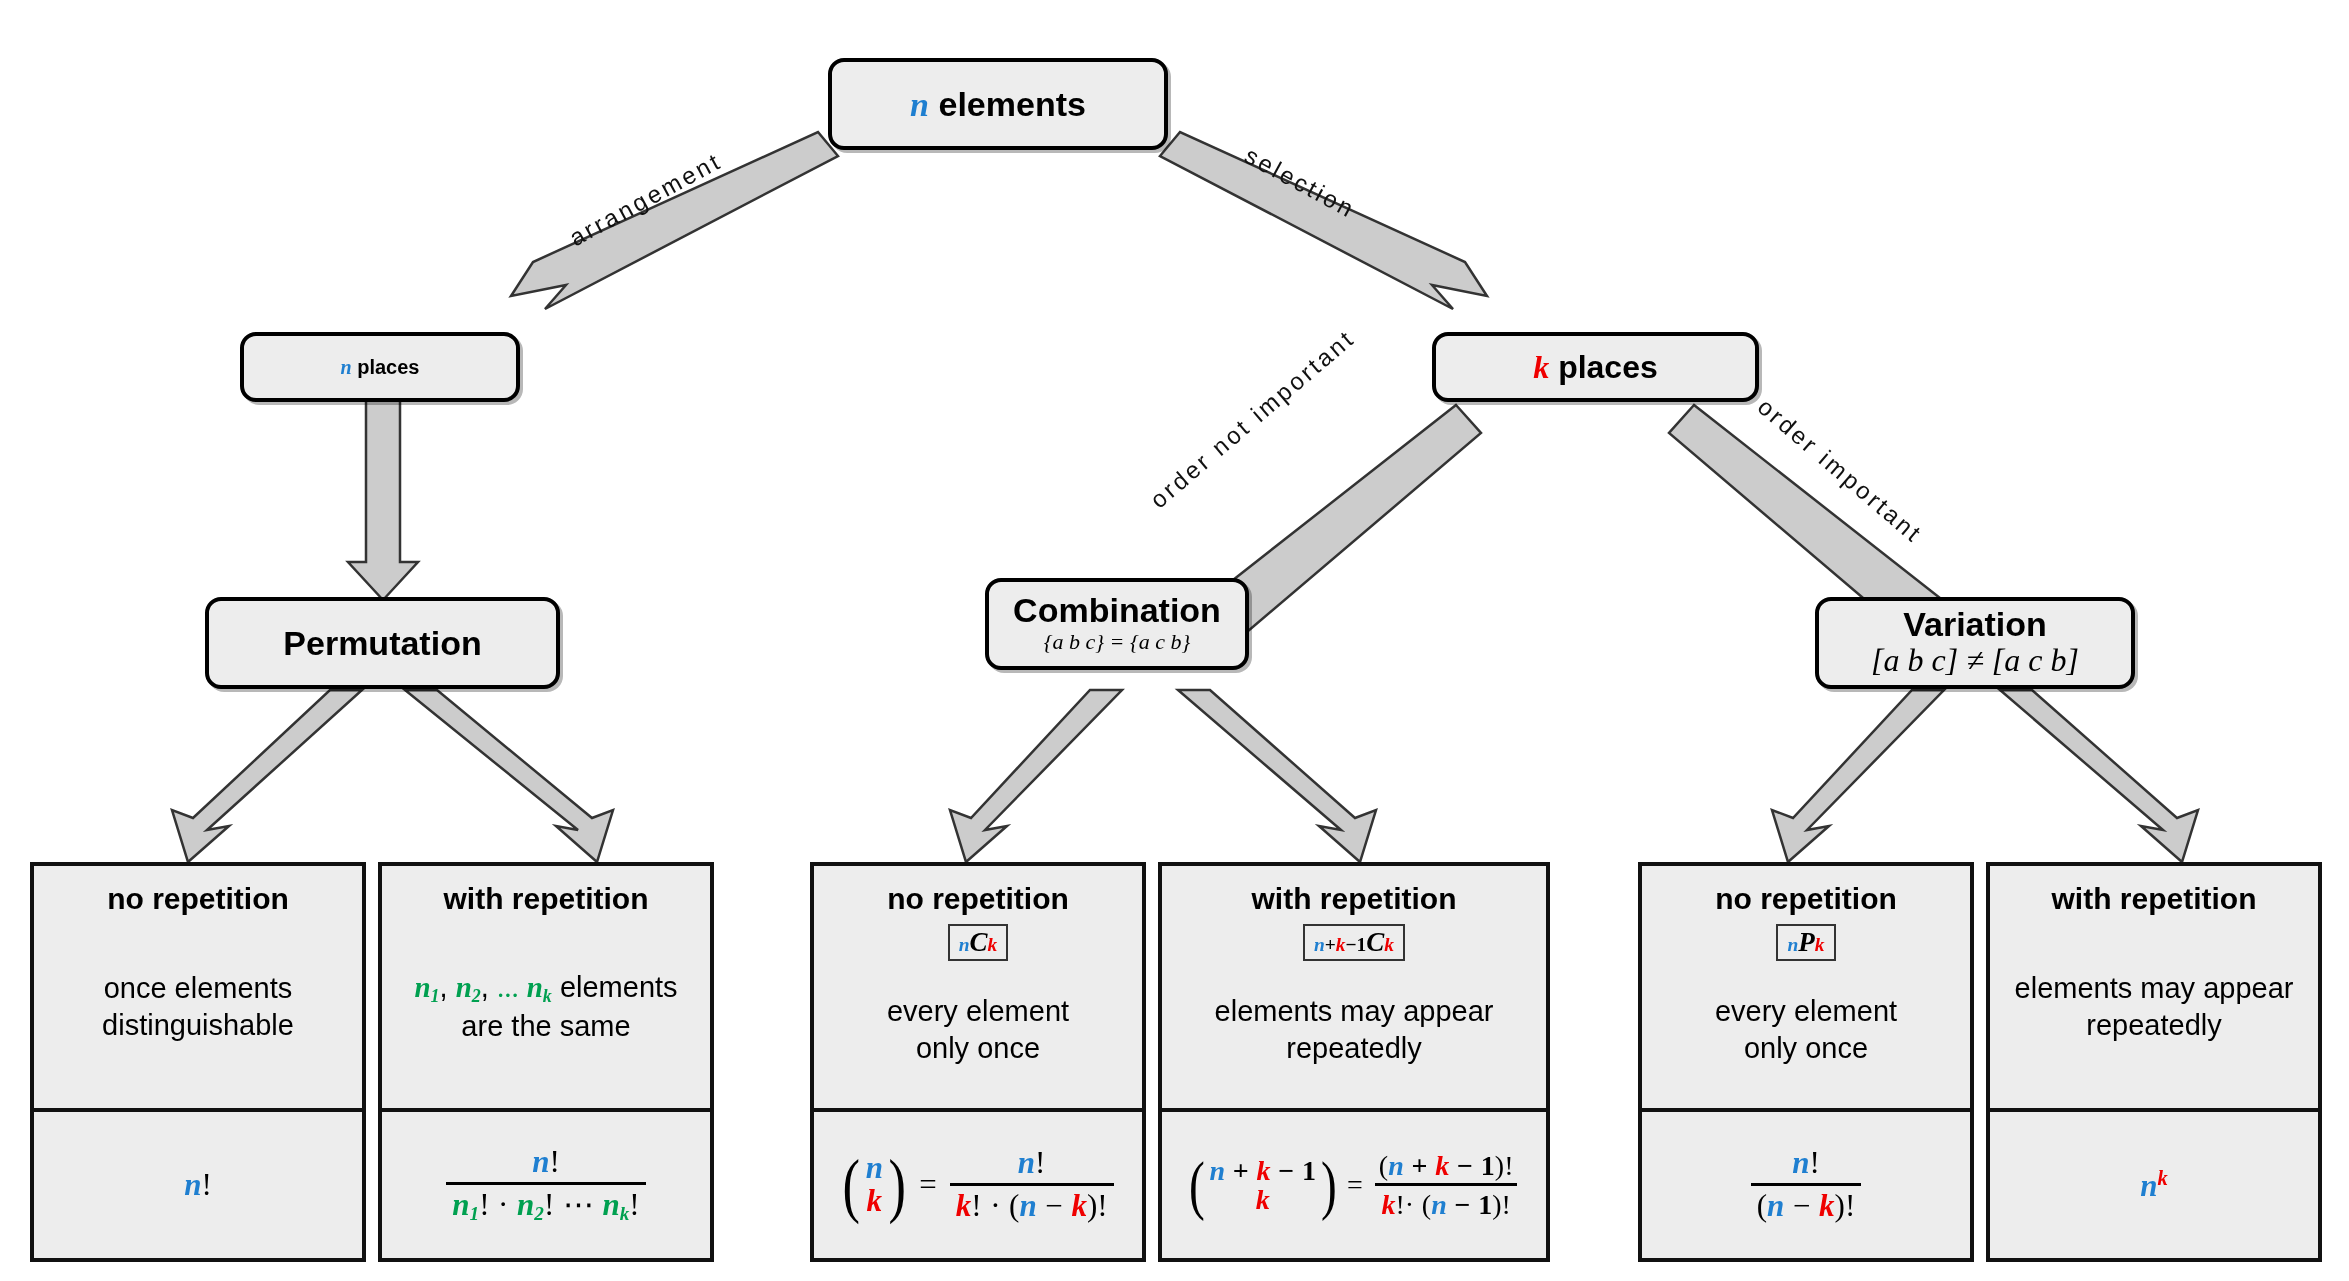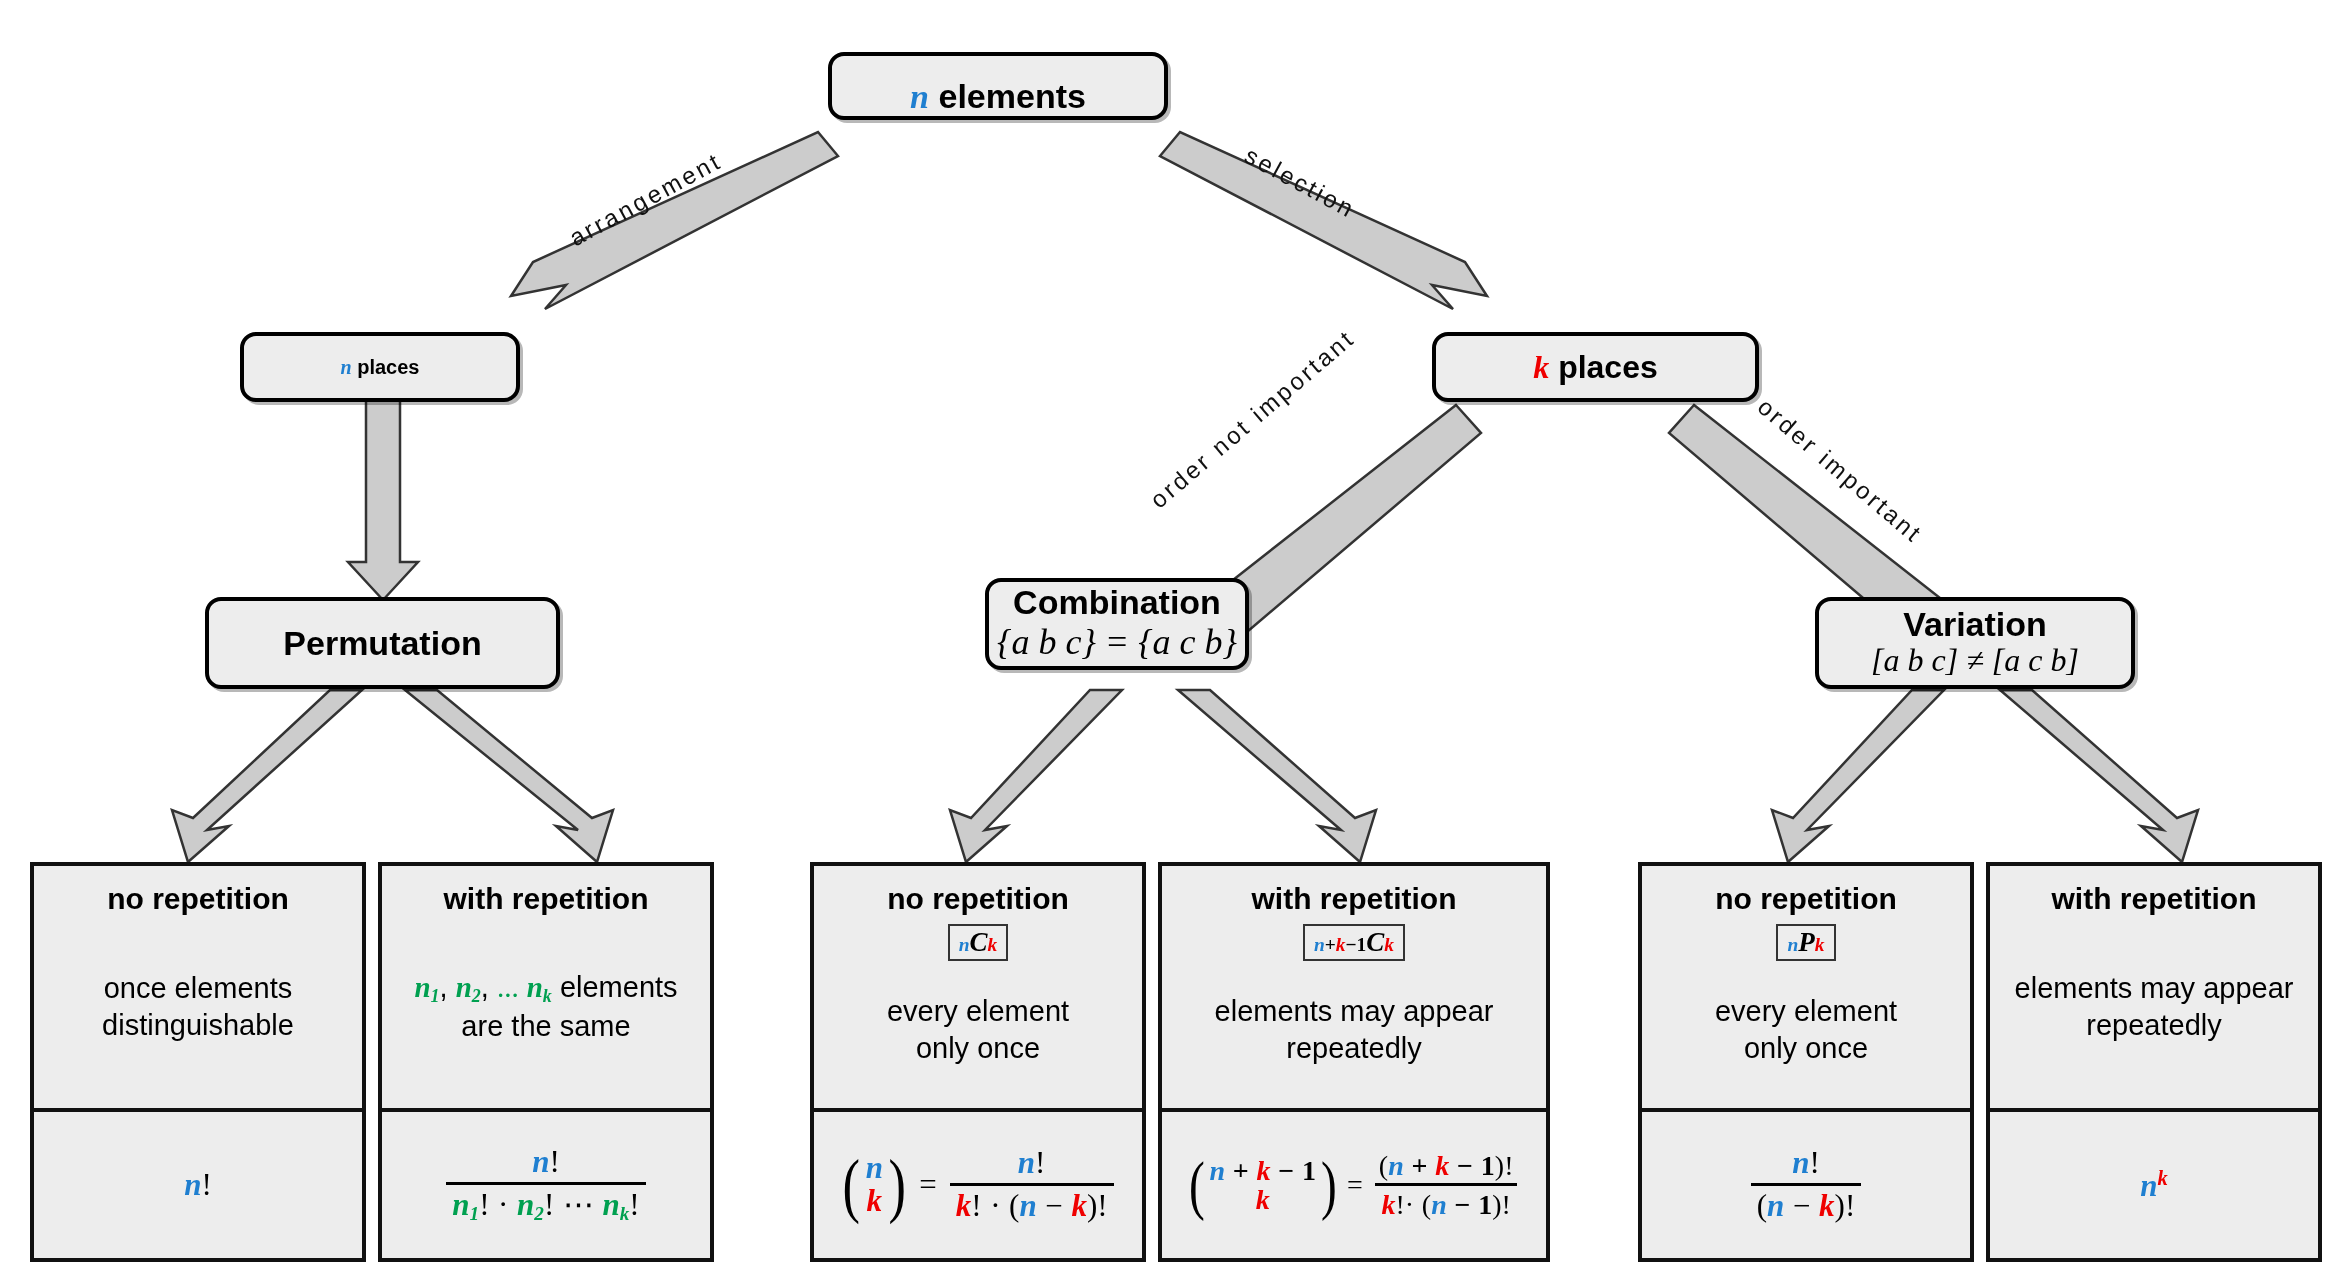--- a/index.html
+++ b/index.html
@@ -111,21 +111,21 @@
   </svg>
 
   <div class="edge-label" style="left:578px;top:238px;transform:rotate(-28.5deg) translate(0,-50%);">arrangement</div>
 
   <div class="edge-label" style="left:1240px;top:152px;transform:rotate(28.5deg) translate(0,-50%);">selection</div>
 
   <div class="edge-label" style="left:1163px;top:500px;transform:rotate(-40.5deg) translate(0,-50%);">order not important</div>
 
   <div class="edge-label" style="left:1752px;top:400px;transform:rotate(40.5deg) translate(0,-50%);">order important</div>
 
-  <div class="node" style="left:828px;top:52px;width:340px;height:68px;justify-content:flex-end;">
+  <div class="node" style="left:828px;top:58px;width:340px;height:92px;">
     <div class="title" style="font-size:34px;">
       <span class="mi v-n">n</span>
       <span>elements</span>
     </div>
   </div>
 
   <div class="node" style="left:240px;top:332px;width:280px;height:70px;">
     <div class="title" style="font-size:20px;">
       <span class="mi v-n">n</span>
       <span>places</span>
@@ -138,21 +138,21 @@
       <span>places</span>
     </div>
   </div>
 
   <div class="node" style="left:205px;top:597px;width:355px;height:92px;">
     <div class="title" style="font-size:34px;">Permutation</div>
   </div>
 
   <div class="node" style="left:985px;top:578px;width:264px;height:92px;">
     <div class="title" style="font-size:34px;line-height:1.05;">Combination</div>
-    <div class="sub" style="font-size:36px;">{a b c} = {a c b}</div>
+    <div class="sub" style="font-size:22px;">{a b c} = {a c b}</div>
   </div>
 
   <div class="node" style="left:1815px;top:597px;width:320px;height:92px;">
     <div class="title" style="font-size:34px;line-height:1.05;">Variation</div>
     <div class="sub" style="font-size:32px;">[a b c] ≠ [a c b]</div>
   </div>
 
   <div class="card" style="left:30px;top:862px;width:336px;height:400px;">
     <div class="top">
       <div class="hdr">no repetition</div>

